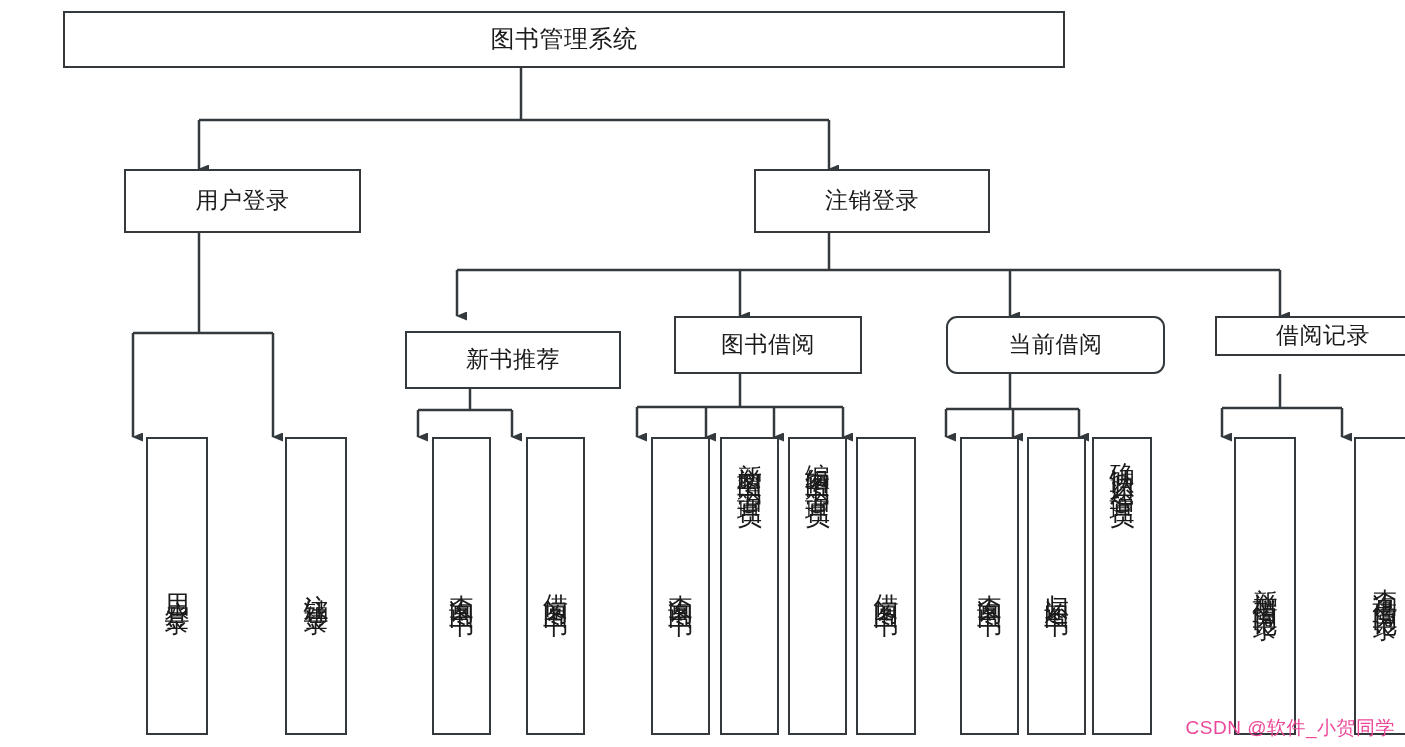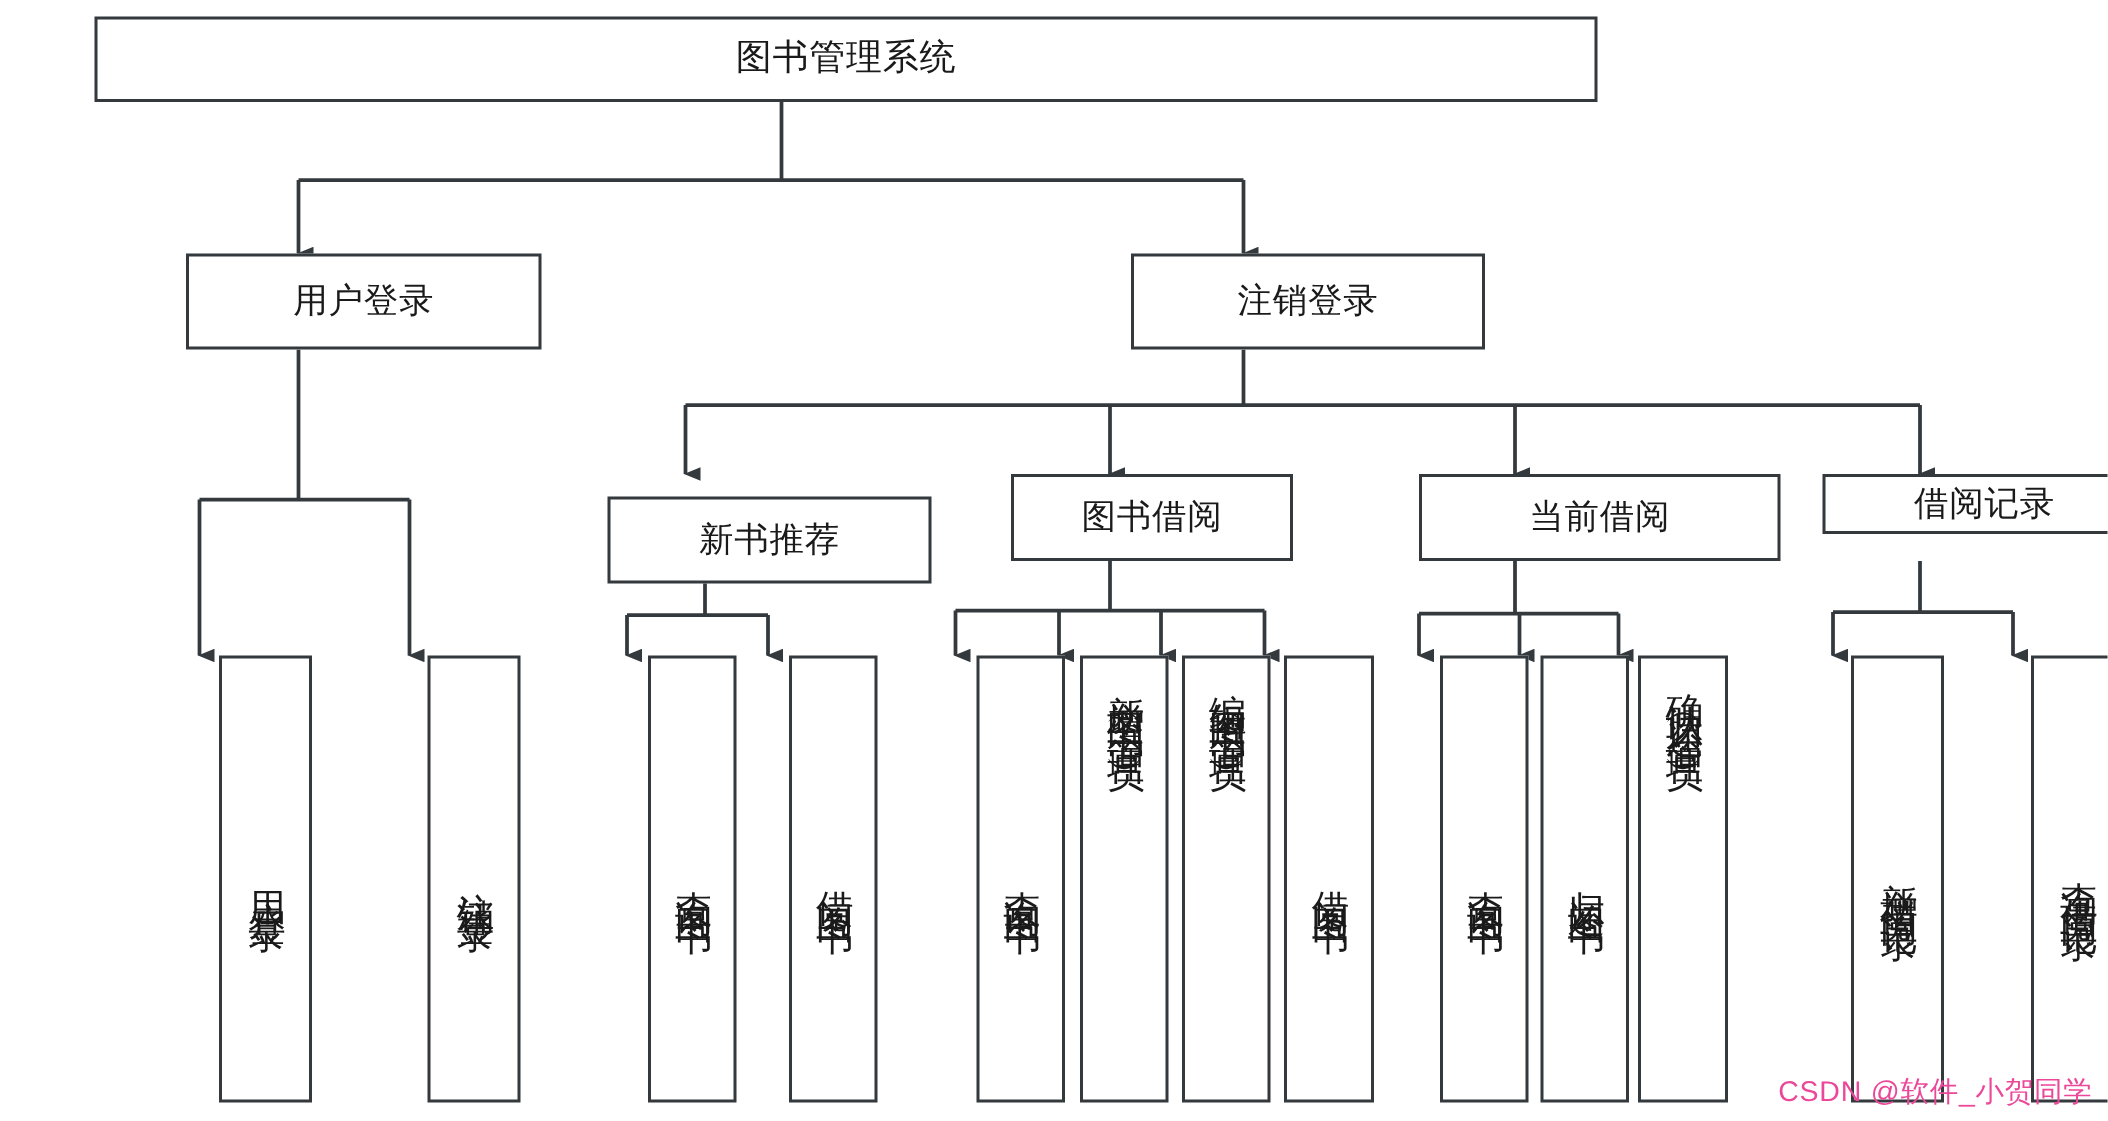--- a/index.html
+++ b/index.html
@@ -139,21 +139,21 @@
       </div>
       <div class="node level2 horiz" style="left: 711px; top: 169px; width: 236px; height: 64px;">
         <span class="node-label">注销登录</span>
       </div>
       <div class="node level3 horiz" style="left: 362px; top: 331px; width: 216px; height: 58px;">
         <span class="node-label">新书推荐</span>
       </div>
       <div class="node level3 horiz" style="left: 631px; top: 316px; width: 188px; height: 58px;">
         <span class="node-label">图书借阅</span>
       </div>
-      <div class="node level3 horiz" style="left: 903px; top: 316px; width: 241px; height: 58px;">
+      <div class="node level3 horiz" style="left: 903px; top: 316px; width: 219px; height: 58px; border-radius: 11px;">
         <span class="node-label">当前借阅</span>
       </div>
       <div class="node level3 horiz" style="left: 1172px; top: 316px; width: 216px; height: 40px;">
         <span class="node-label">借阅记录</span>
       </div>
       <div class="node leaf vert center-text" style="left: 103px; top: 437px; width: 62px; height: 298px;">
         <span class="node-label">用户登录</span>
       </div>
       <div class="node leaf vert center-text" style="left: 242px; top: 437px; width: 62px; height: 298px;">
         <span class="node-label">注销登录</span>

